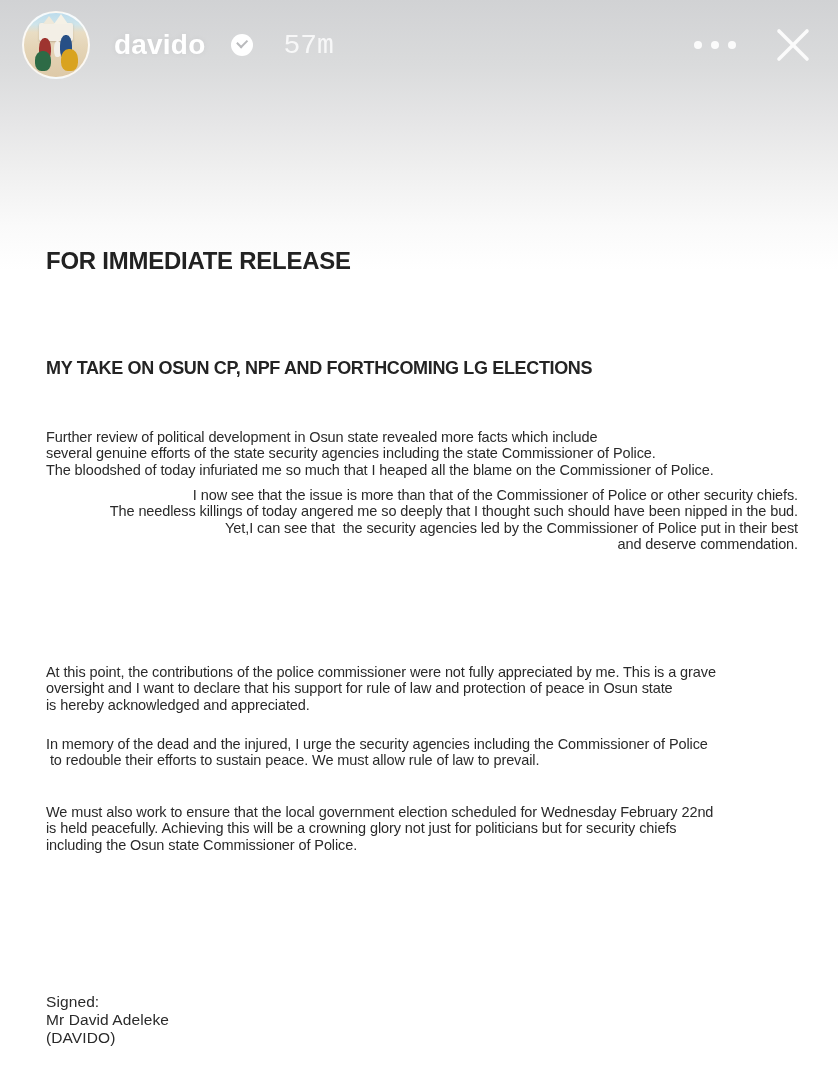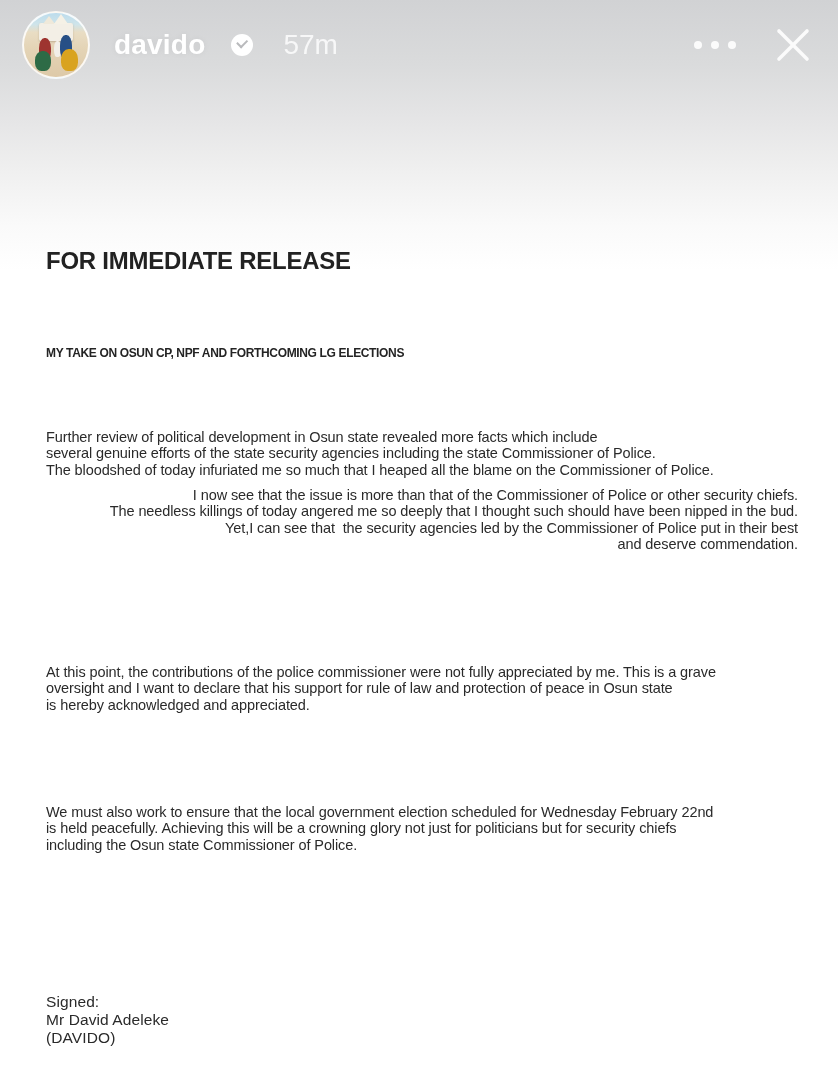--- a/index.html
+++ b/index.html
@@ -102,20 +102,21 @@
     width: 8px; height: 4.5px;
     border-left: 2.5px solid #b9babc;
     border-bottom: 2.5px solid #b9babc;
     transform: rotate(-45deg);
   }
   .timestamp {
     color: rgba(255,255,255,0.80);
     font-size: 28px;
     font-weight: 400;
     margin-left: 4px;
+    font-family: Liberation Mono, monospace;
   }
   .header-actions {
     margin-left: auto;
     display: flex;
     align-items: center;
     gap: 30px;
   }
   .more-btn {
     display: flex;
     gap: 9px;
@@ -147,22 +148,22 @@
     color: #222;
     transform: scaleX(1.04);
     transform-origin: left;
   }
   .doc-date {
     top: 289px;
     font-size: 13.5px;
     color: #2b2b2b;
   }
   .doc-title {
-    top: 346px;
-    font-size: 12px;
+    top: 358px;
+    font-size: 18px;
     font-weight: 600;
     letter-spacing: -0.35px;
     color: #242424;
   }
   .para {
     white-space: pre-wrap;
     font-size: 14.5px;
     line-height: 16.3px;
     letter-spacing: -0.1px;
     color: #2a2a2a;
@@ -225,20 +226,22 @@
     <div class="abs para p0">Further review of political development in Osun state revealed more facts which include
 several genuine efforts of the state security agencies including the state Commissioner of Police.
 The bloodshed of today infuriated me so much that I heaped all the blame on the Commissioner of Police.</div>
     <div class="abs para p1">I now see that the issue is more than that of the Commissioner of Police or other security chiefs.
 The needless killings of today angered me so deeply that I thought such should have been nipped in the bud.
 Yet,I can see that  the security agencies led by the Commissioner of Police put in their best
 and deserve commendation.</div>
     <div class="abs para p3">At this point, the contributions of the police commissioner were not fully appreciated by me. This is a grave
 oversight and I want to declare that his support for rule of law and protection of peace in Osun state
 is hereby acknowledged and appreciated.</div>
+    <div class="abs para p4">In memory of the dead and the injured, I urge the security agencies including the Commissioner of Police
+ to redouble their efforts to sustain peace. We must allow rule of law to prevail.</div>
     <div class="abs para p5">We must also work to ensure that the local government election scheduled for Wednesday February 22nd
 is held peacefully. Achieving this will be a crowning glory not just for politicians but for security chiefs
 including the Osun state Commissioner of Police.</div>
 
     <div class="abs signature">Signed:
 Mr David Adeleke
 (DAVIDO)</div>
   </div>
 
 </div>

